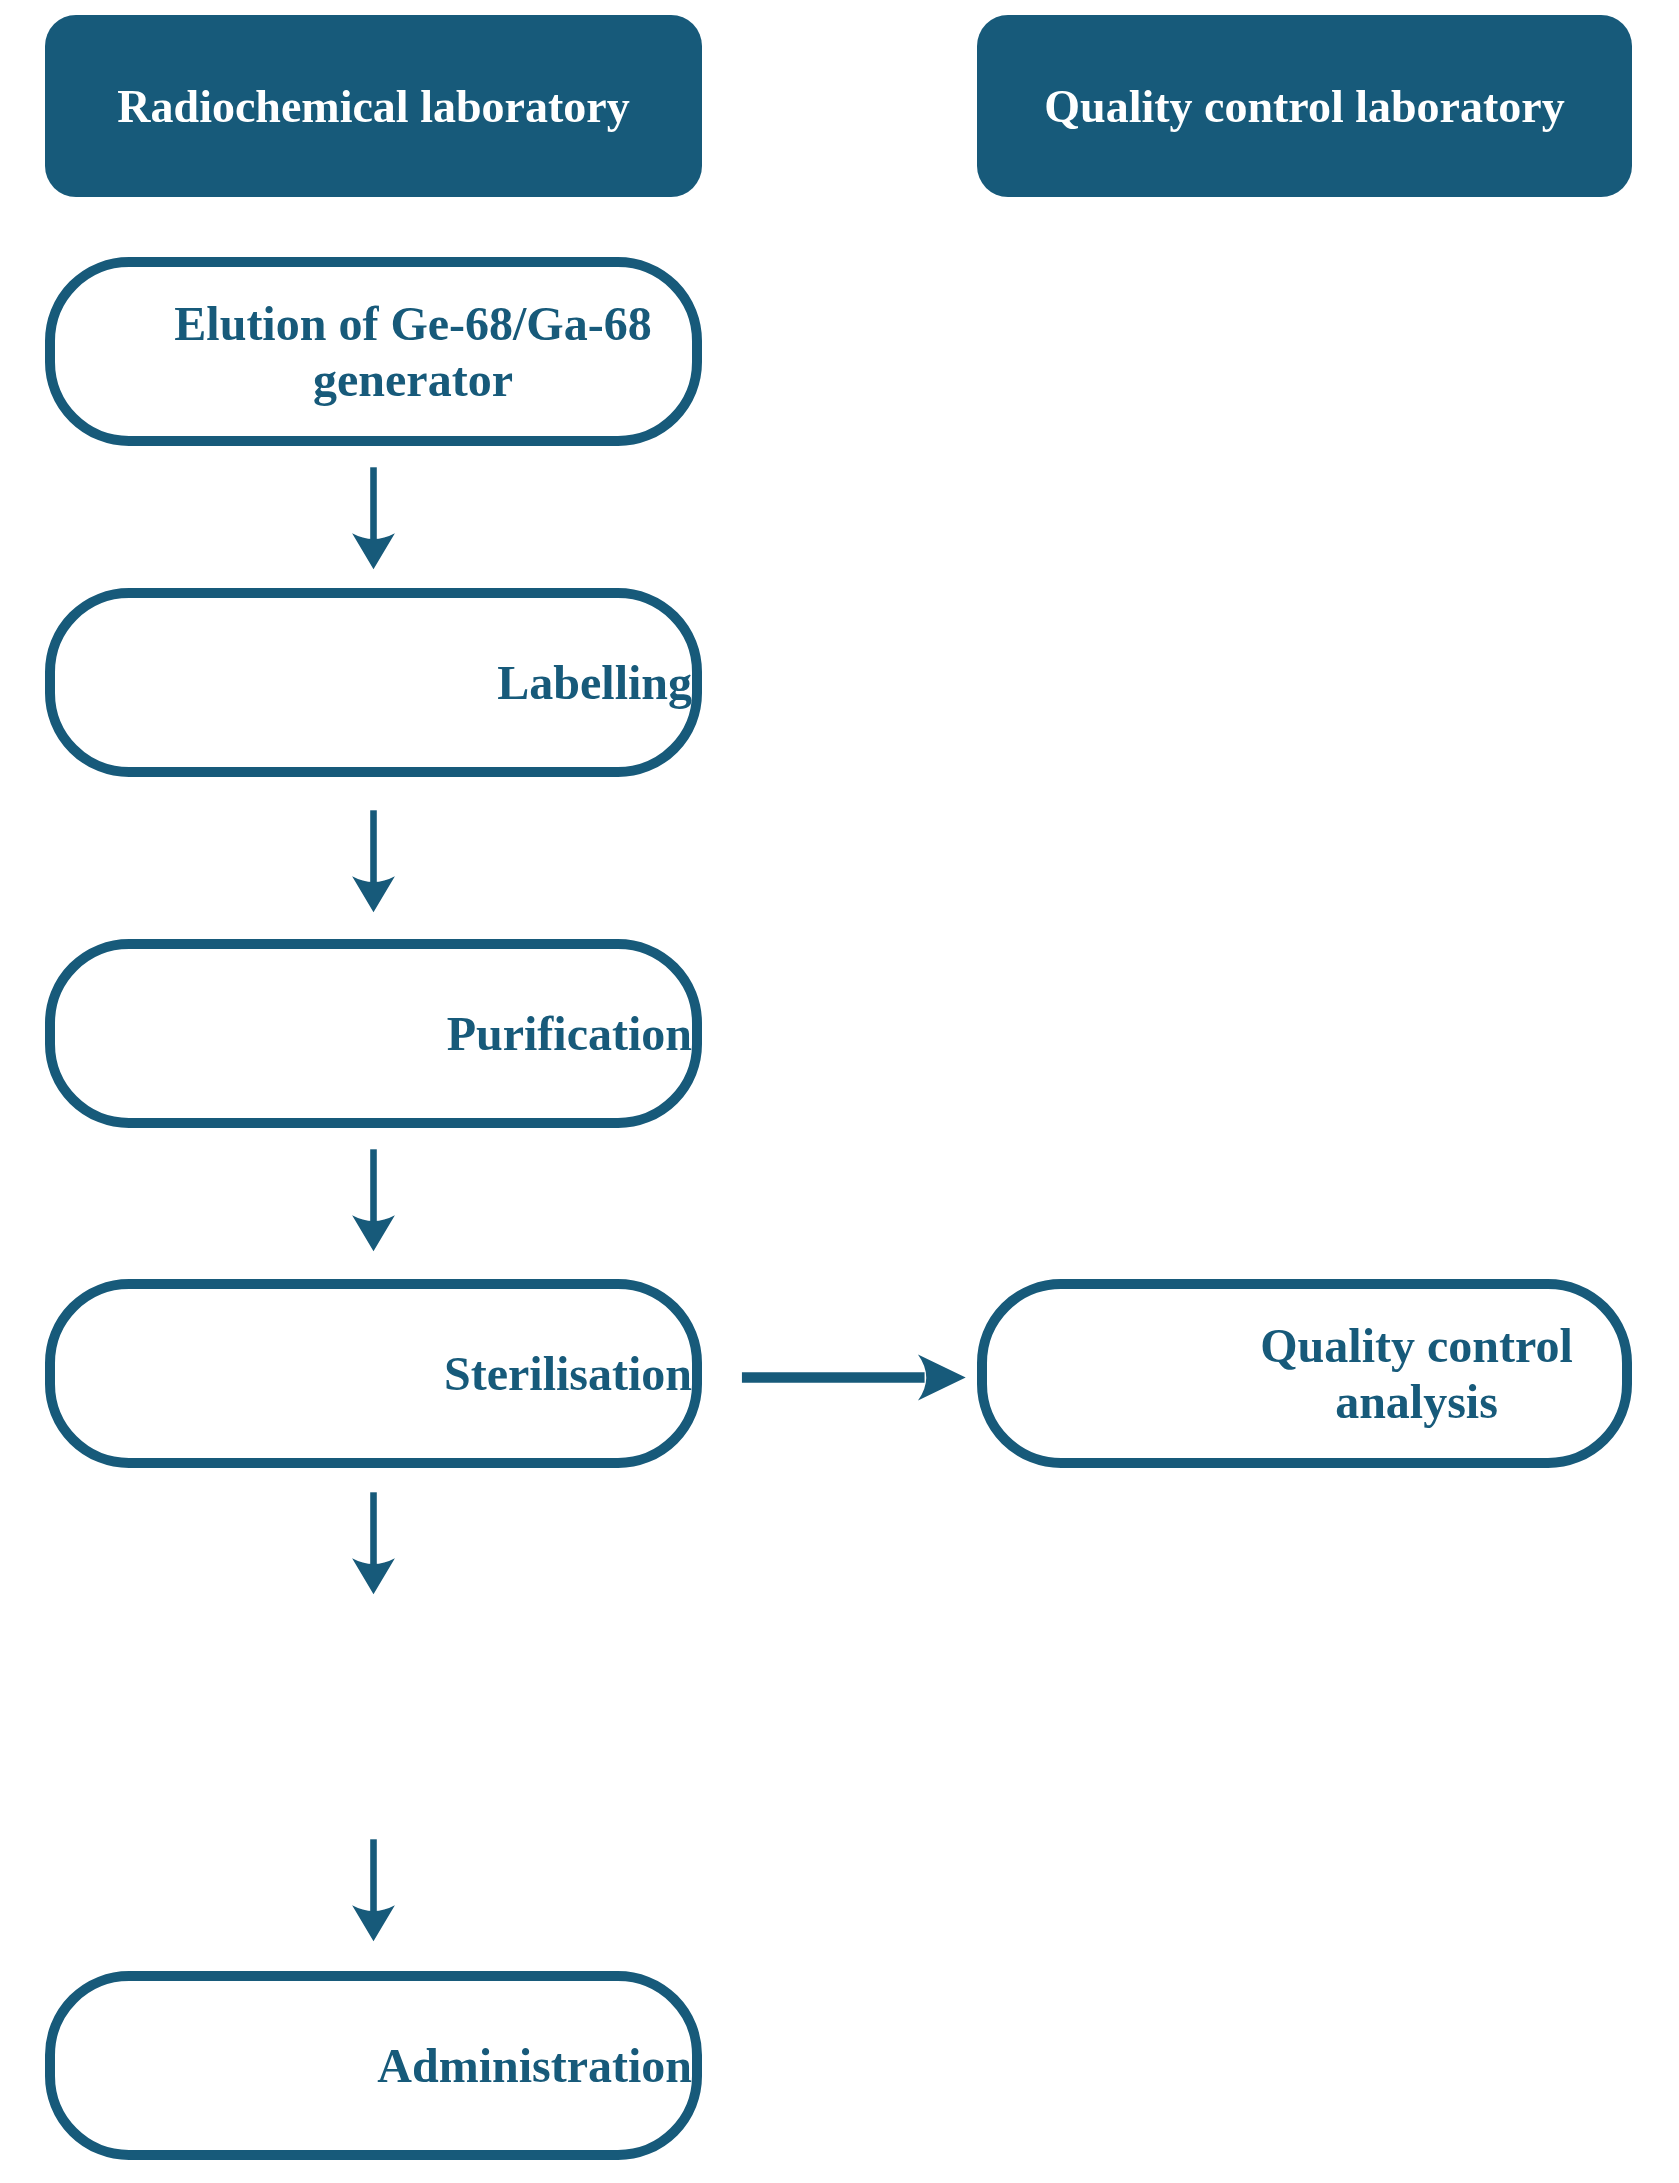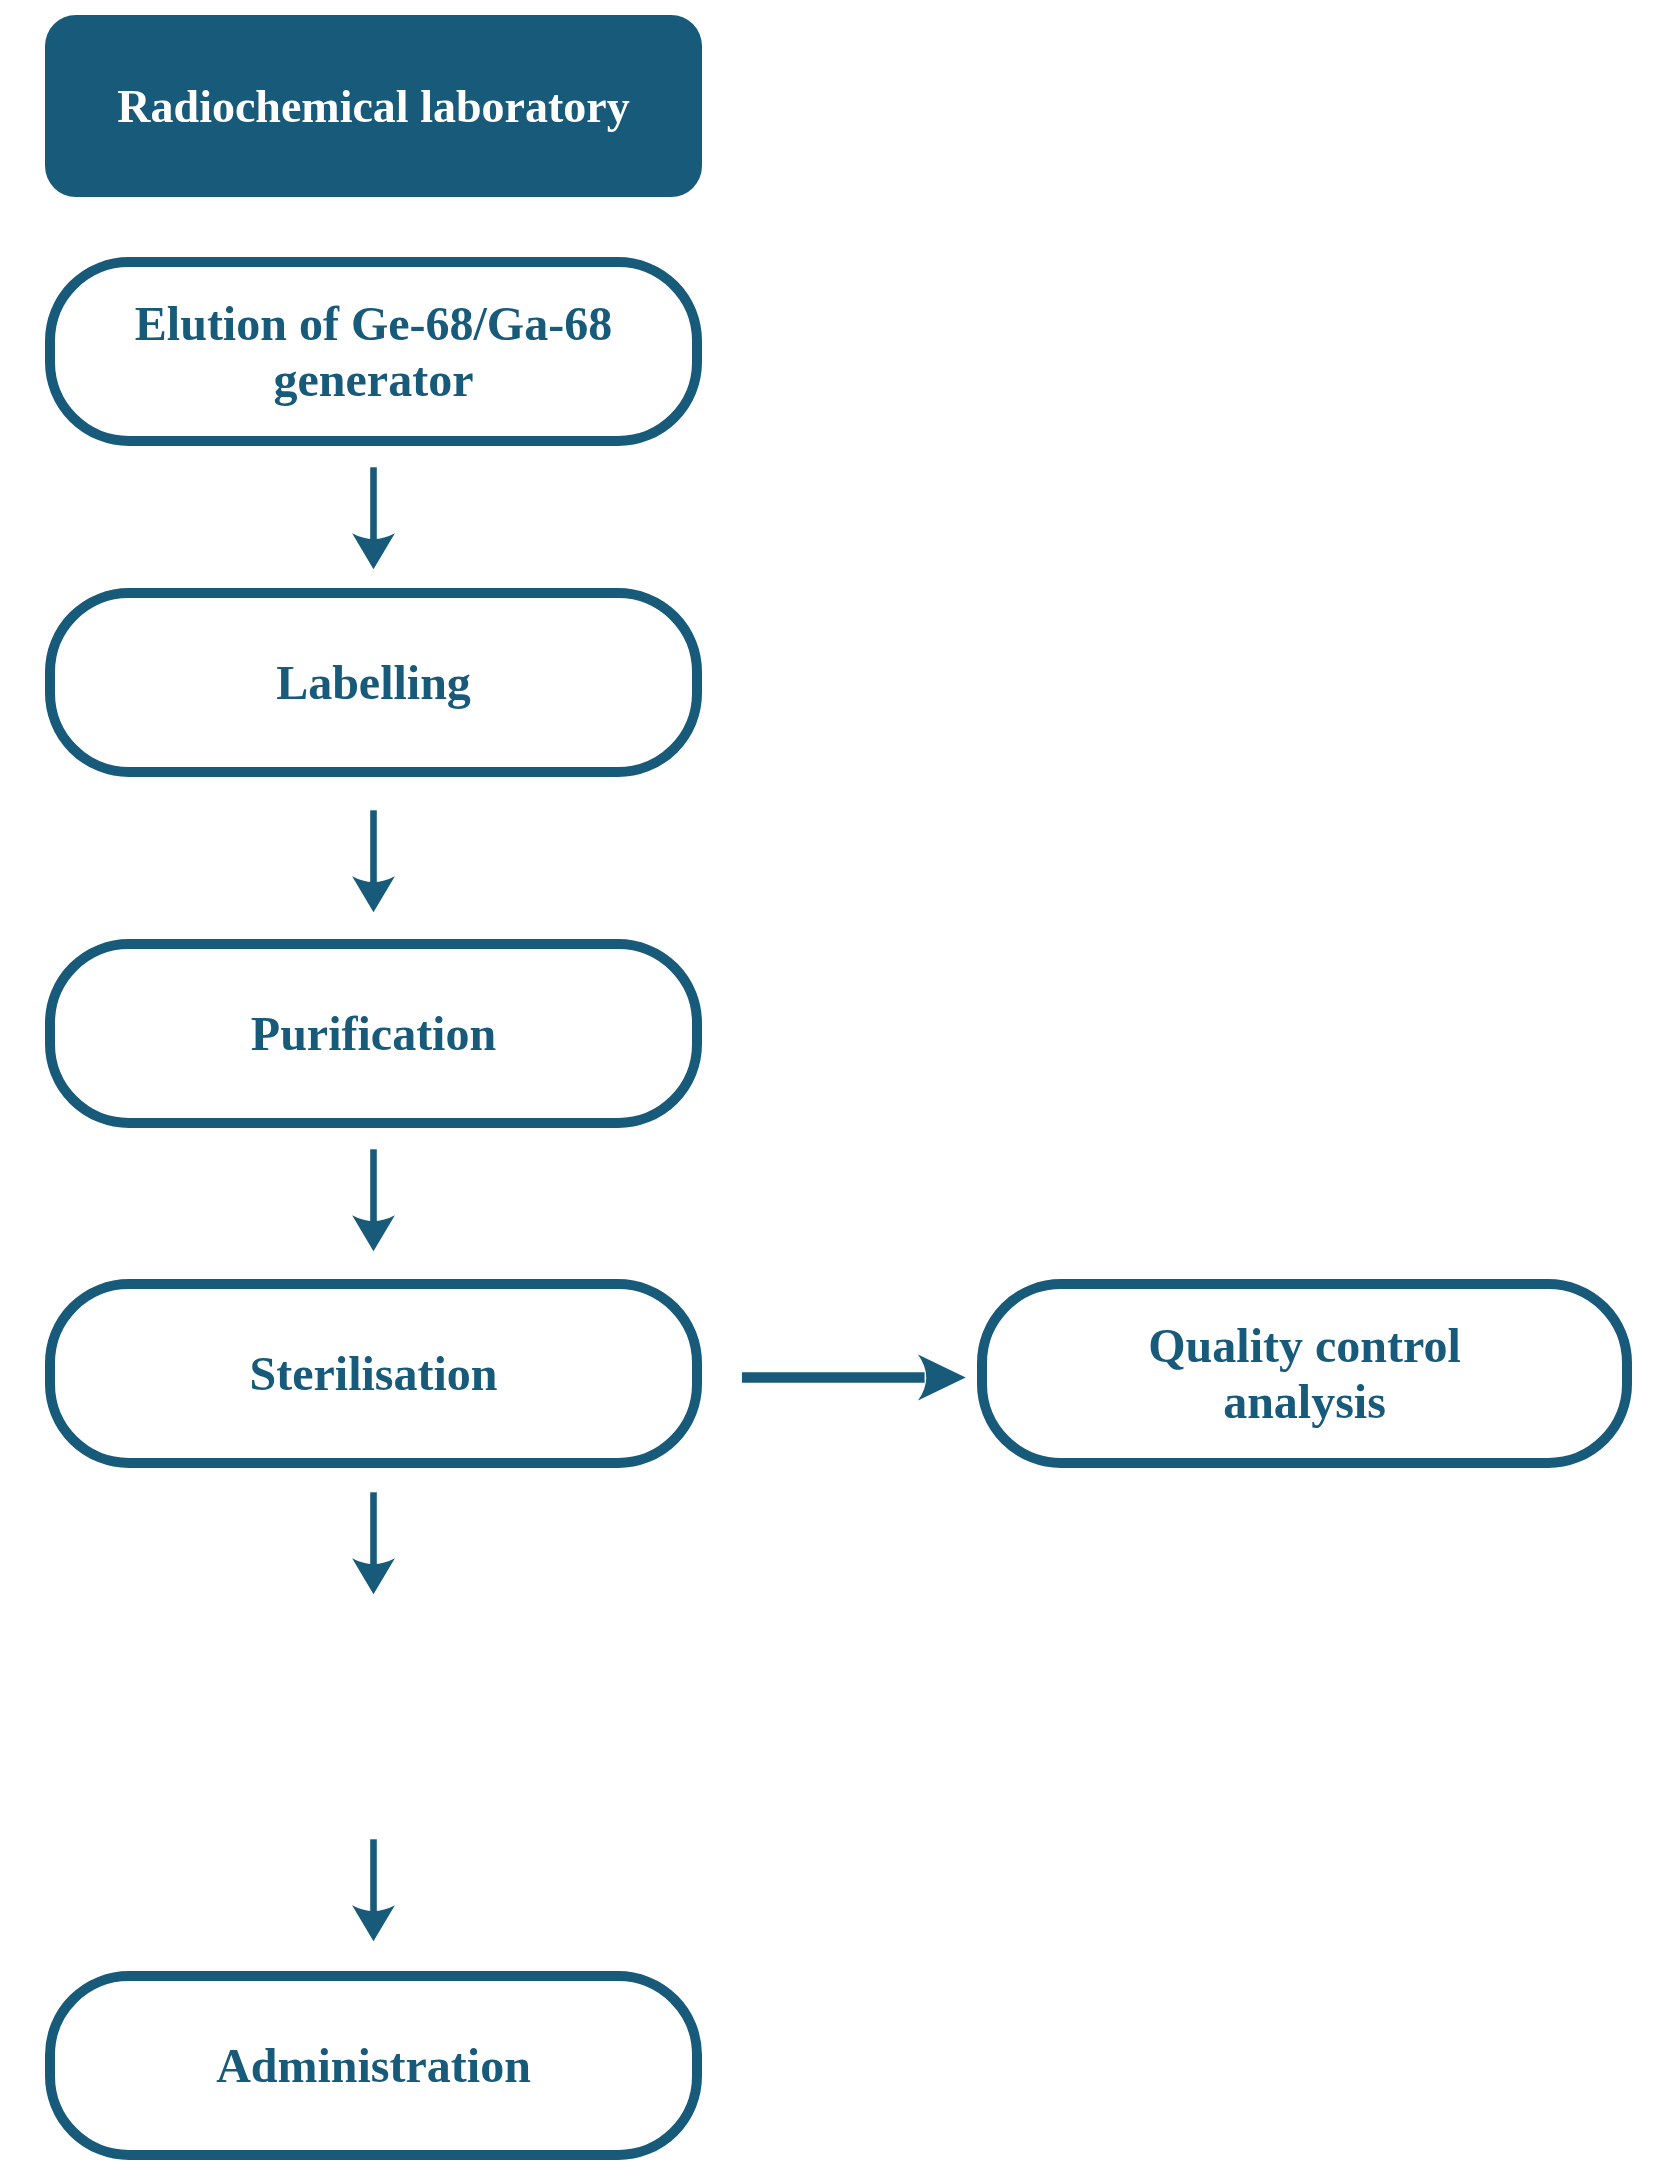--- a/index.html
+++ b/index.html
@@ -34,21 +34,21 @@
     position: absolute;
     left: 45px;
     width: 657px;
     height: 189px;
     background: #fff;
     border: 10px solid var(--accent);
     border-radius: 84px;
     color: var(--accent);
     display: flex;
     align-items: center;
-    justify-content: center;
+    justify-content: flex-end;
     text-align: center;
     font-weight: bold;
     font-size: 48px;
     line-height: 1.16;
   }
   .node.right { left: 977px; width: 655px; }
   .node span { display: inline-block; }
   .w-elution span { max-width: 558px; }
   .w-qc span { max-width: 411px; }
   .n1 { top: 257px; }
@@ -67,20 +67,21 @@
   .stroke { stroke: var(--accent); }
   .fill { fill: var(--accent); }
 </style>
 </head>
 <body>
 
 <div class="canvas">
 
   <div class="hdr" style="top:15px">Radiochemical laboratory</div>
 
+  <div class="hdr right" style="top:15px">Quality control laboratory</div>
 
   <div class="node n1 w-elution">
     <span>Elution of Ge-68/Ga-68 generator</span>
   </div>
 
   <div class="node n2">
     <span>Labelling</span>
   </div>
 
   <div class="node n4">

